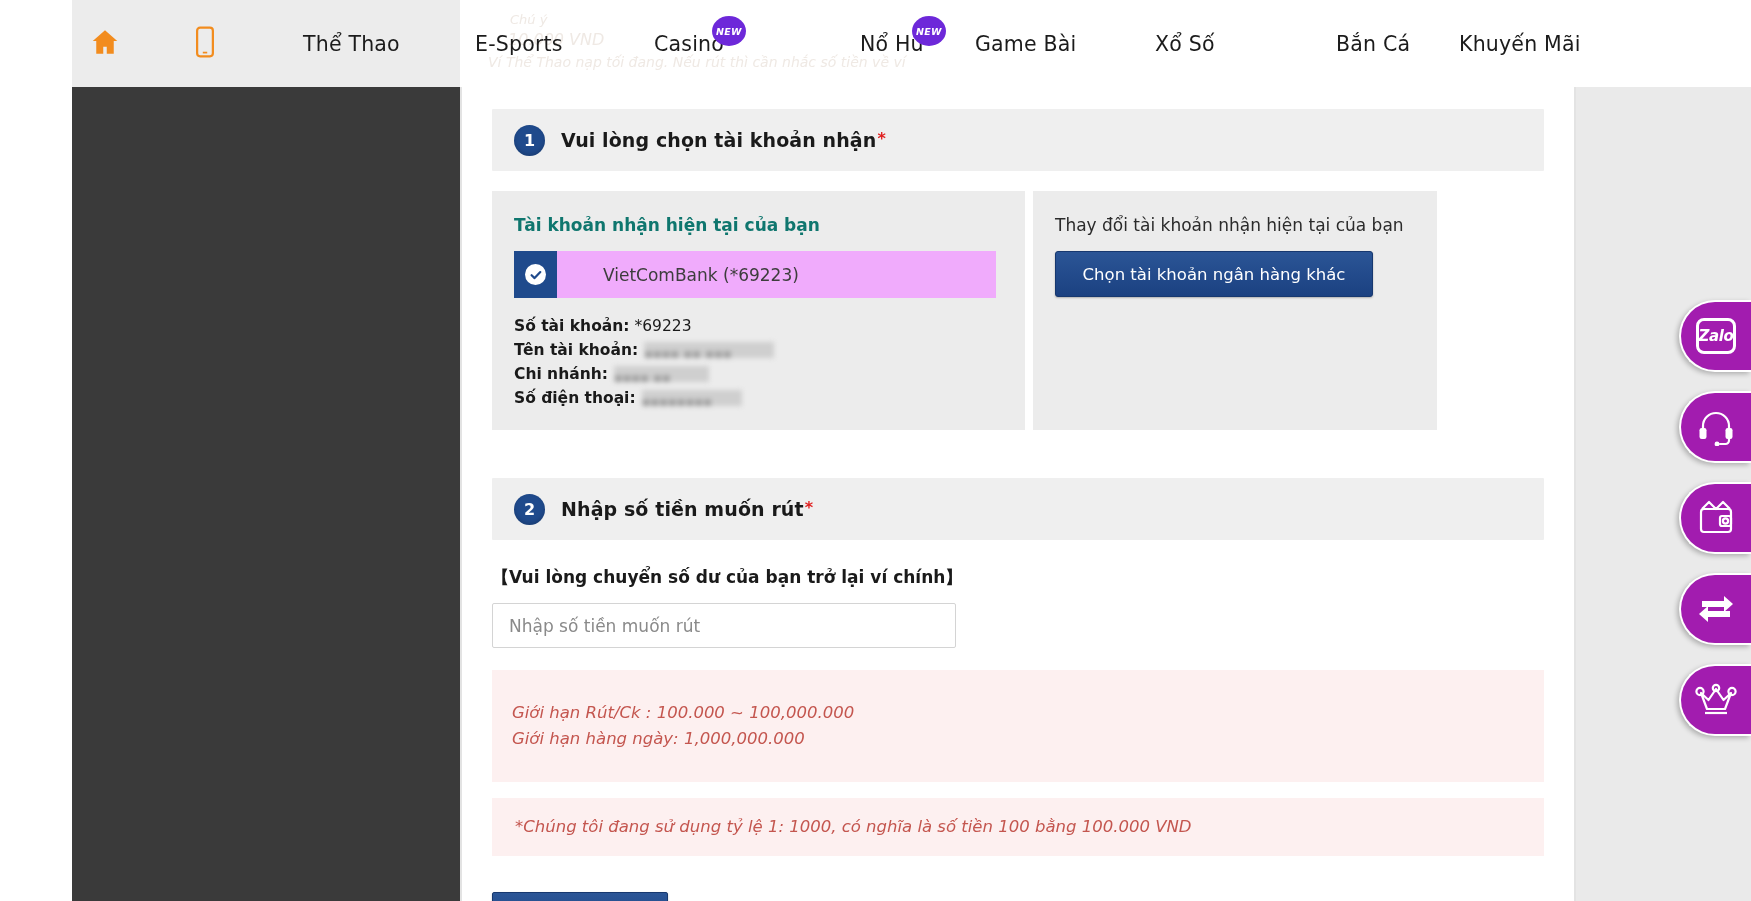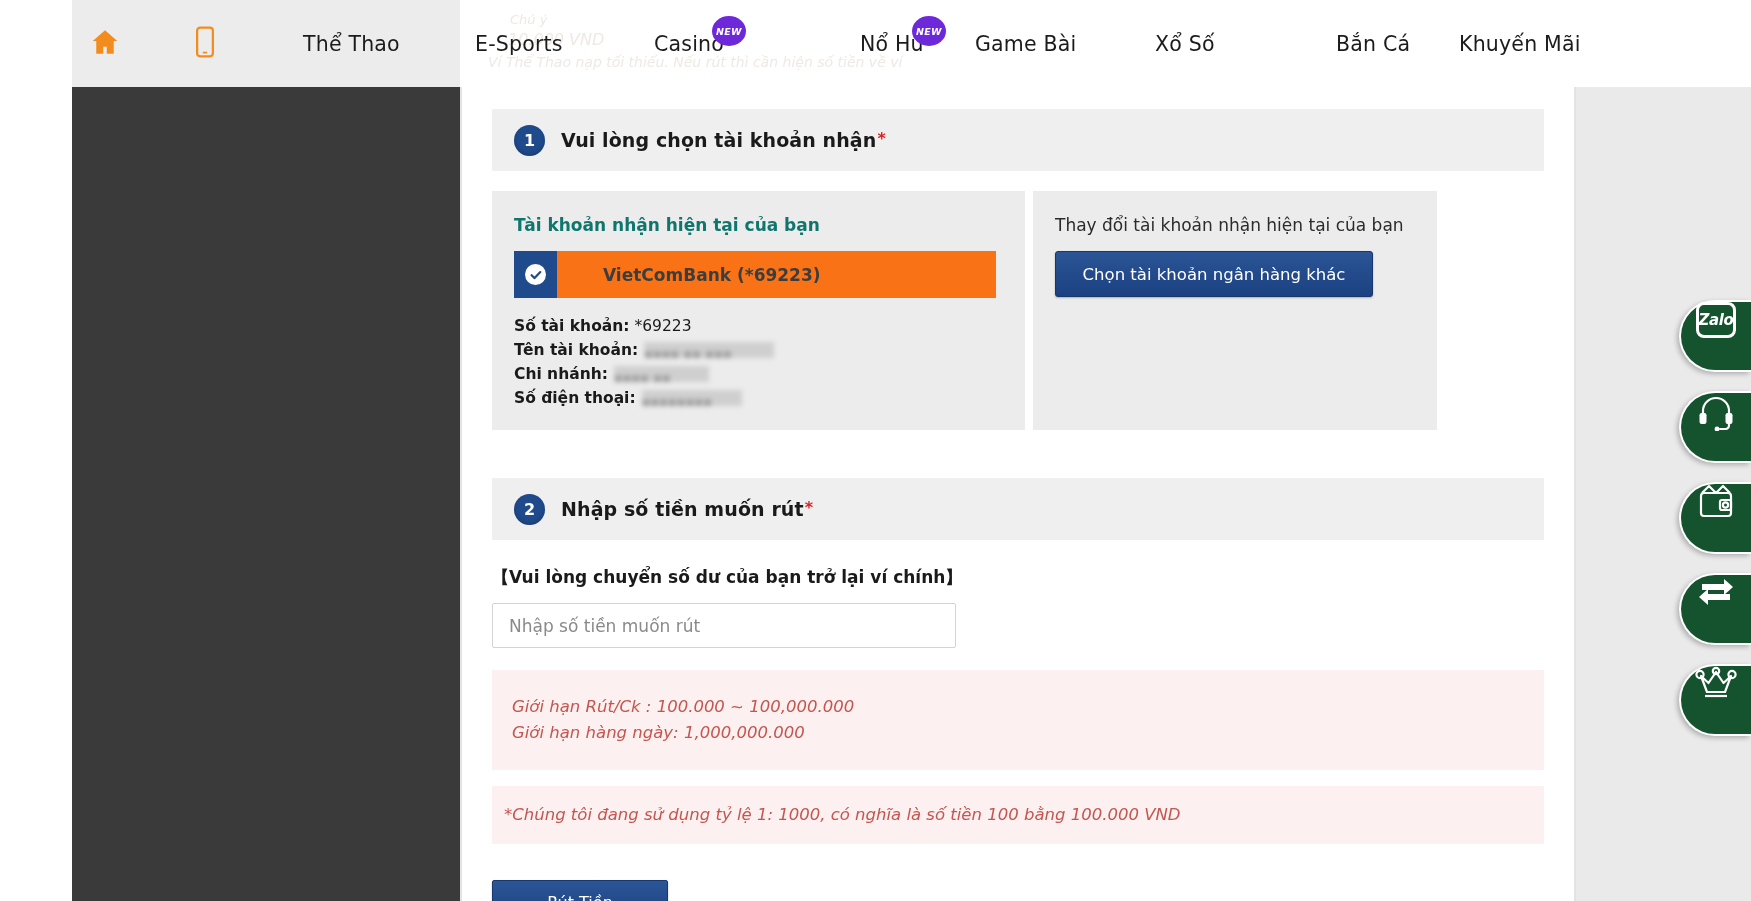--- a/index.html
+++ b/index.html
@@ -133,24 +133,23 @@
   }
   .panel-title {
     font-size: 17px; font-weight: bold; color: #0f766e; margin-bottom: 16px;
   }
   .panel-title-light {
     font-size: 17px; font-weight: normal; color: #2b2b2b; margin-bottom: 16px;
   }
 
   .bank-row {
     display: flex; align-items: stretch;
-    background: #f97316;
+    background: #f0abfc;
     width: 482px; height: 47px;
     margin-bottom: 16px;
-    font-weight: bold;
   }
   .bank-check {
     width: 43px; background: #1f4a8c;
     display:flex; align-items:center; justify-content:center;
     flex: 0 0 auto;
   }
   .check-circle {
     width: 21px; height: 21px; border-radius: 50%;
     background: #ffffff;
     display:flex; align-items:center; justify-content:center;
@@ -206,27 +205,27 @@
     font-size: 17px; color: #6b6b6b;
     padding: 0 16px;
     font-family: "DejaVu Sans", "Liberation Sans", sans-serif;
     border-radius: 2px;
   }
   .amount-input::placeholder { color: #8a8a8a; }
 
   .notice-box {
     margin: 22px 30px 0 30px;
     background: #fdf0f0;
-    padding: 24px 20px;
+    padding: 30px 20px;
     font-style: italic;
     font-size: 16.5px;
     color: #c4564f;
     line-height: 26px;
   }
-  .notice-box-2 { margin-top: 16px; padding: 16px 12px; }
+  .notice-box-2 { margin-top: 16px; padding: 16px 23px; }
 
   .submit-btn {
     margin: 36px 30px 0 30px;
     width: 176px; height: 44px;
     background-image: linear-gradient(#2b5596, #1b4181);
     color: #ffffff; font-size: 16px;
     border: 1px solid #17386f;
     border-radius: 2px;
     cursor: pointer;
     font-family: "DejaVu Sans", "Liberation Sans", sans-serif;
@@ -234,25 +233,25 @@
   }
 
   
   #float-widget {
     position: absolute; right: 0px; top: 300px;
     width: 72px; z-index: 60;
     display: flex; flex-direction: column; gap: 2px;
   }
   .float-btn {
     width: 72px; height: 72px;
-    background: #14532d;
+    background: #a21caf;
     border-radius: 36px 0 0 36px;
     border: 2px solid #ffffff;
     border-right: none;
-    display:flex; justify-content:center;
+    display:flex; align-items:center; justify-content:center;
     cursor: pointer;
     box-shadow: -2px 2px 5px rgba(0,0,0,.25);
     margin-bottom: 17px;
   }
   .float-btn svg { display:block; }
   .zalo-box {
     width: 40px; height: 36px;
     border: 3px solid #ffffff; border-radius: 8px;
     position: relative;
     display:flex; align-items:center; justify-content:center;
@@ -273,21 +272,21 @@
 
   <div id="right-gutter"></div>
   <div id="content-shadow-l"></div>
   <div id="content-shadow-r"></div>
 
   <div id="topnav">
     <div class="nav-left-bg"></div>
 
     <div class="ghost-text ghost-1">Chú ý</div>
     <div class="ghost-text ghost-2">10.000 VND</div>
-    <div class="ghost-text ghost-3">Ví Thể Thao nạp tối thiểu. Nếu rút thì cần hiện số tiền về ví</div>
+    <div class="ghost-text ghost-3">Ví Thể Thao nạp tối đang. Nếu rút thì cần nhắc số tiền về ví</div>
 
     <div class="nav-items">
 
       <div class="nav-item nav-icon-home">
         <span>
           <svg width="30" height="28" viewBox="0 0 24 24" fill="#f28c1e">
             <path d="M12 2 L1.5 11.2 h3 V22 h6 v-6 h3 v6 h6 V11.2 h3 Z"></path>
           </svg>
         </span>
       </div>

